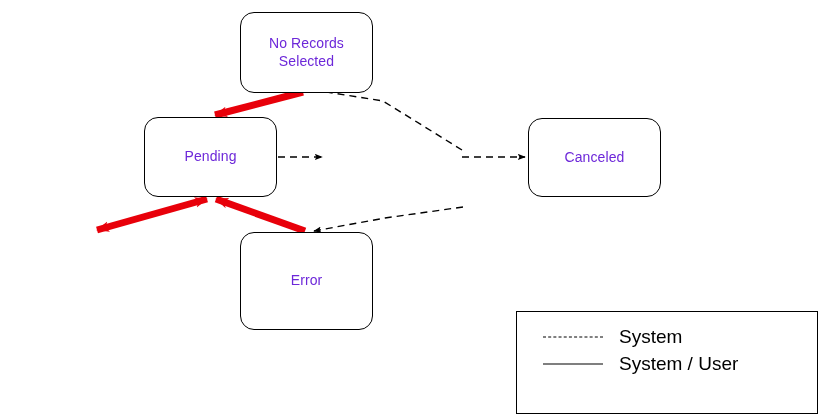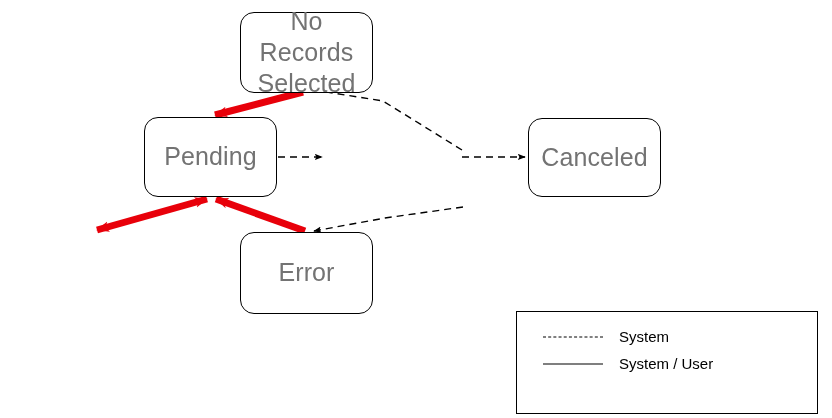--- a/index.html
+++ b/index.html
@@ -27,43 +27,43 @@
   .node {
     position: absolute;
     box-sizing: border-box;
     display: flex;
     align-items: center;
     justify-content: center;
     text-align: center;
     background: #ffffff;
     border: 1.6px solid #000000;
     border-radius: 14px;
-    color: #737373;
-    font-size: 25px;
+    color: #6d28d9;
+    font-size: 14px;
     line-height: 1.25;
     letter-spacing: 0.1px;
     z-index: 3;
   }
   .node.dashed {
     border-style: dashed;
     border-width: 1.6px;
     background: transparent;
   }
   .node-label {
     display: block;
     white-space: pre-line;
     padding: 0 6px;
   }
   
   #node-no-records { left: 240px; top: 12px;  width: 133px; height: 81px; }
   #node-pending    { left: 144px; top: 117px; width: 133px; height: 80px; text-align: right; }
   #node-setup      { left: 325px; top: 118px; width: 136px; height: 79px; }
   #node-exported   { left: 528px; top: 118px; width: 133px; height: 79px; }
   #node-canceled   { left: 25px;  top: 232px; width: 133px; height: 81px; }
-  #node-error      { left: 240px; top: 232px; width: 133px; height: 82px; justify-content: center; }
+  #node-error      { left: 240px; top: 232px; width: 133px; height: 98px; justify-content: center; }
 
   
   #legend {
     position: absolute;
     left: 516px;
     top: 311px;
     width: 302px;
     height: 103px;
     box-sizing: border-box;
     border: 1.4px solid #000000;
@@ -98,21 +98,21 @@
   .sw-solid i {
     border-top: 1.4px solid #000000;
     transform: translateY(-50%);
   }
   .sw-red i {
     height: 7px;
     background: #e8000a;
     transform: translateY(-50%);
   }
   .legend-text {
-    font-size: 15px;
+    font-size: 19px;
     color: #000000;
     white-space: nowrap;
   }
 </style>
 </head>
 <body>
 
 <div id="canvas">
 
   <svg id="edges" viewBox="0 0 832 418" width="832" height="418" xmlns="http://www.w3.org/2000/svg">

